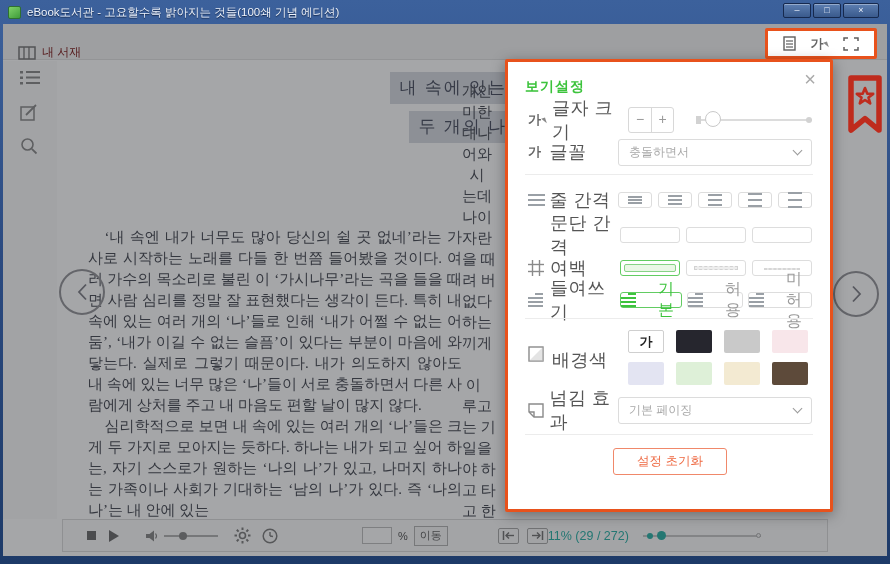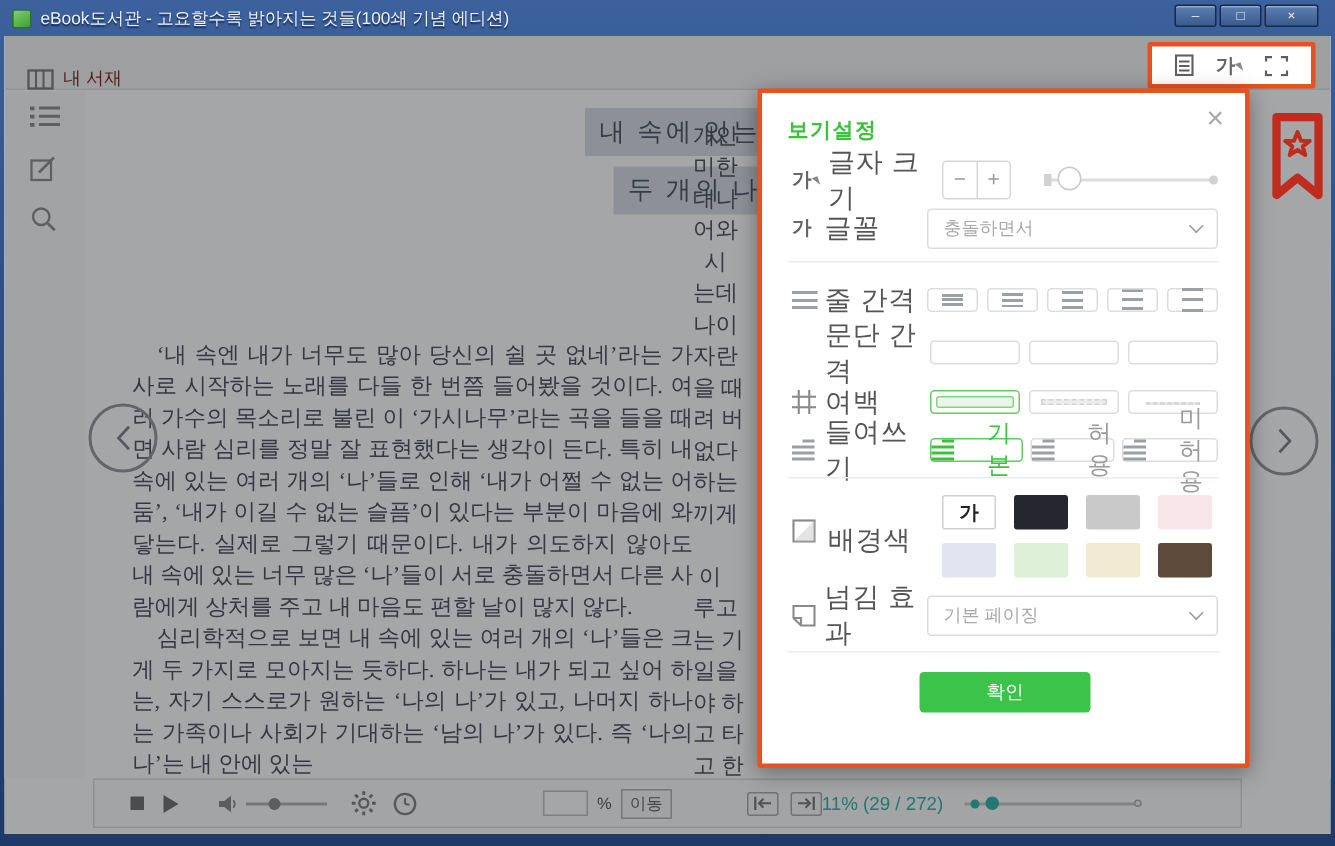--- a/index.html
+++ b/index.html
@@ -445,17 +445,17 @@
           <span class="pselect">
             <span>기본 페이징</span>
             <span class="chev"></span>
           </span>
         </span>
       </div>
 
       <div class="pdivider" style="top:372px"></div>
 
       <div class="pbtns">
-        <span class="btn-ok">확인</span>
+        <span class="btn-reset">설정 초기화</span>
       </div>
     </div>
   </div>
 </div>
 
 </body></html>

